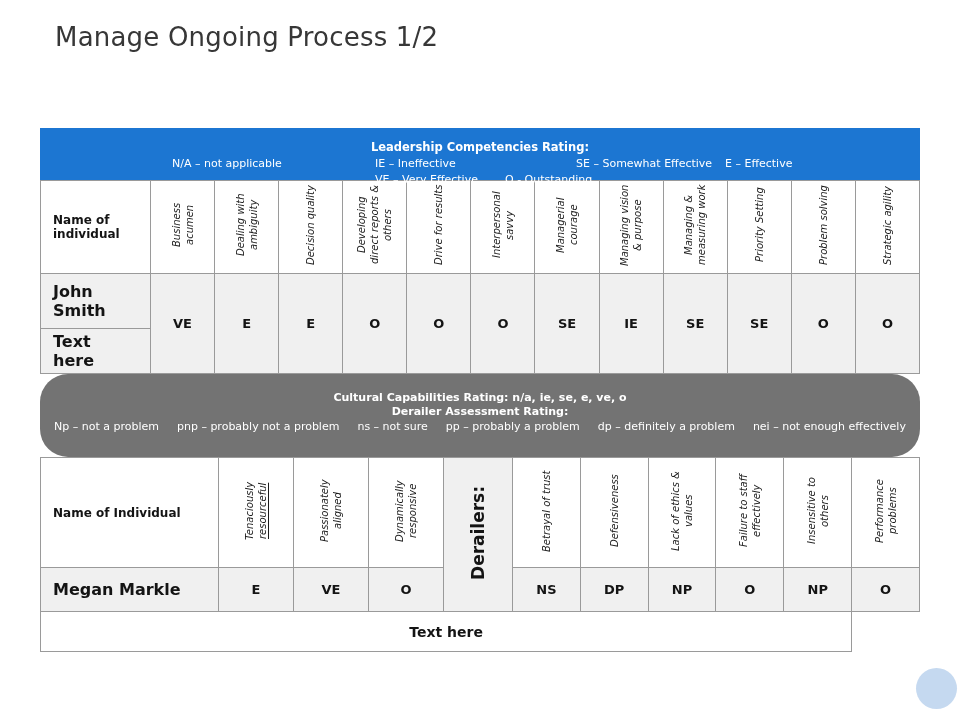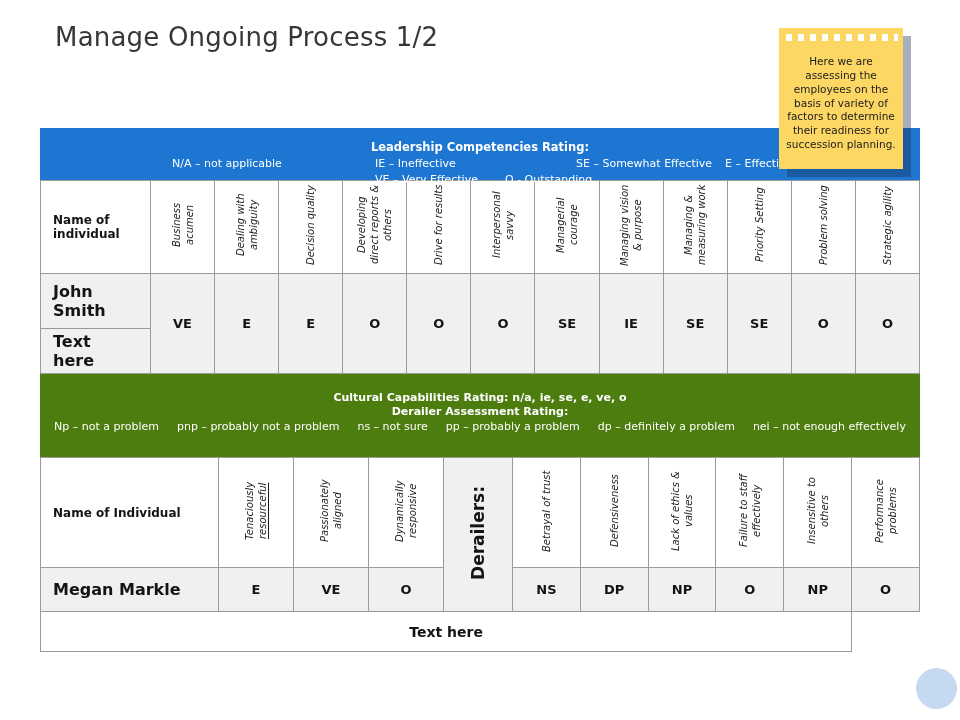--- a/index.html
+++ b/index.html
@@ -19,21 +19,21 @@
   .band .band-title{position:absolute;left:0;right:0;text-align:center;font-weight:bold;font-size:11.5px;}
   .band-blue{height:52px;background:#1c76d2;}
   .band-blue .band-title{top:12px;}
   .band-blue .li{position:absolute;top:29px;white-space:nowrap;}
   .band-blue .li-na{left:132px;}
   .band-blue .li-ie{left:335px;}
   .band-blue .li-se{left:536px;}
   .band-blue .li-e{left:685px;}
   .band-blue .li-ve{top:45px;left:335px;}
   .band-blue .li-o{top:45px;left:465px;}
-  .band-green{height:83px;background:#4d7c0f;}
+  .band-green{height:83px;background:#737373;border-radius:28px;}
   .band-green .g1{position:absolute;top:17px;left:0;right:0;text-align:center;font-weight:bold;}
   .band-green .g2{position:absolute;top:31px;left:0;right:0;text-align:center;font-weight:bold;}
   .band-green .g3{position:absolute;top:46px;left:14px;right:14px;display:flex;justify-content:space-between;white-space:nowrap;}
 
   
   table{border-collapse:collapse;table-layout:fixed;width:880px;}
   th,td{border:1px solid #9a9a9a;padding:0;vertical-align:middle;color:#141414;}
   .t1 .c-name{width:110px;}
   .t2 .c-name{width:178px;}
   .t2 .c-cap{width:75px;}
@@ -208,20 +208,16 @@
         <td class="val">NP</td>
         <td class="val">O</td>
       </tr>
       <tr class="frow">
         <td class="footer-c" colspan="10">Text here</td>
       </tr>
     </tbody>
       </table>
   </div>
 
-  <div class="sticky">
-    <div class="dots"></div>
-    <div class="note-text">Here we are assessing the employees on the basis of variety of factors to determine their readiness for succession planning.</div>
-  </div>
 
   <div class="circle"></div>
 
 </div>
 
 </body></html>

